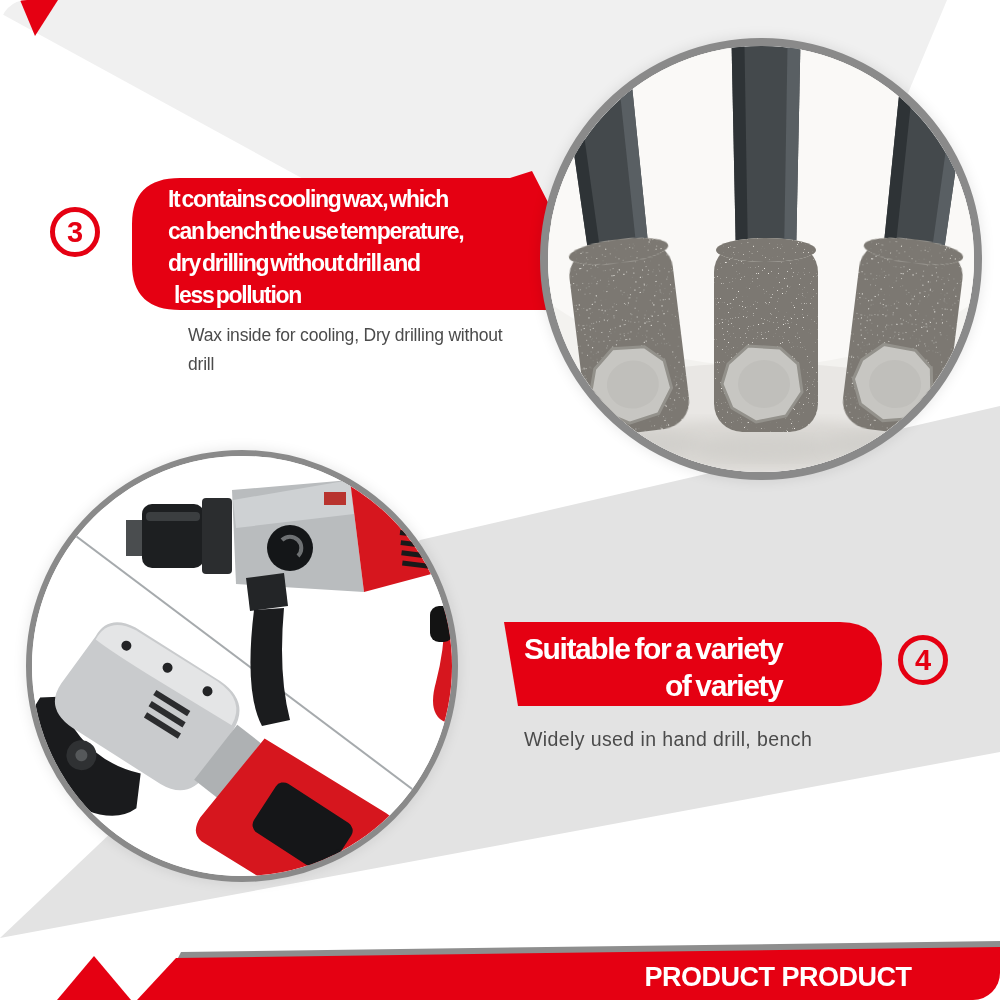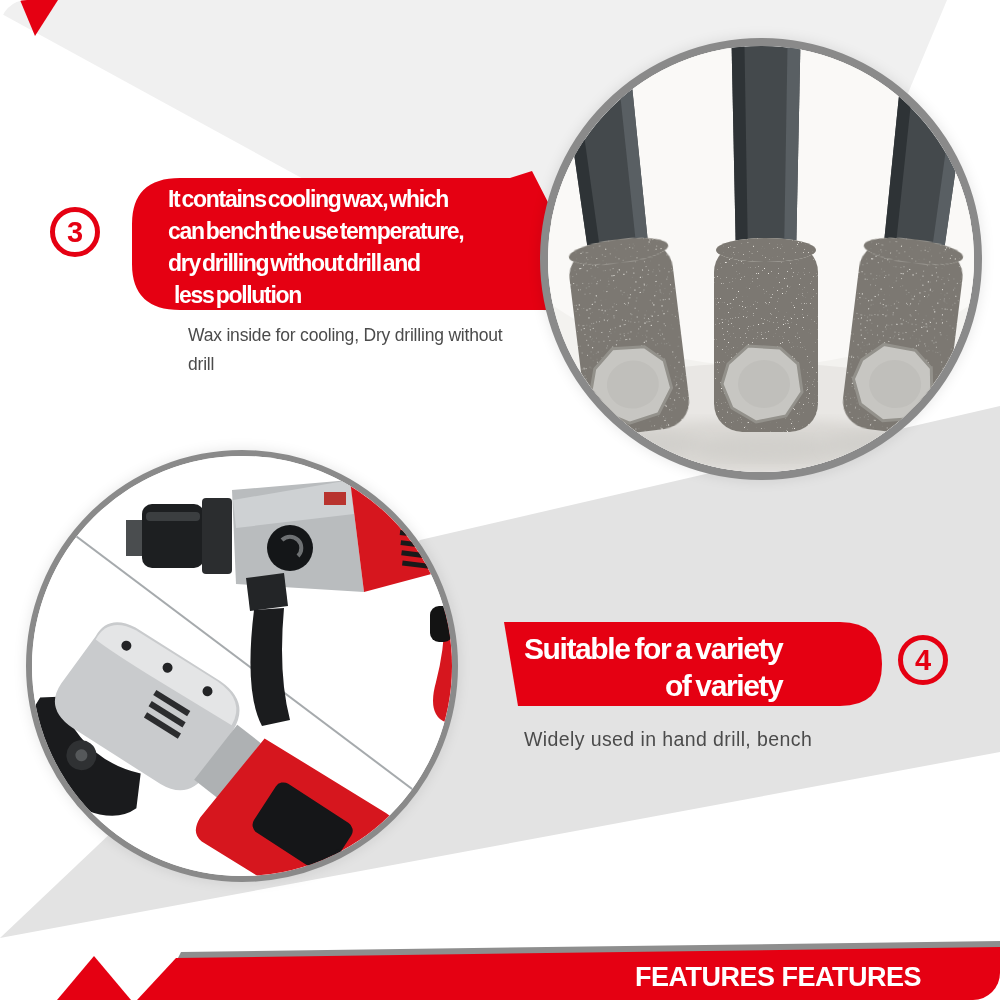--- a/index.html
+++ b/index.html
@@ -178,15 +178,15 @@
         </g>
         <path d="M388,230 L520,330 L470,430 L370,300 Z" fill="#d6161e"></path>
         <path d="M380,300 C420,350 450,380 470,440" stroke="#121212" stroke-width="10" fill="none"></path>
       </g>
     </svg>
   </div>
 
   <div class="layer strip-gray"></div>
   <div class="layer band-red"></div>
   <div class="layer tri-bottomleft"></div>
-  <div class="footer-label">FEATURES FEATURES</div>
+  <div class="footer-label">PRODUCT PRODUCT</div>
 
 </div>
 
 </body></html>

